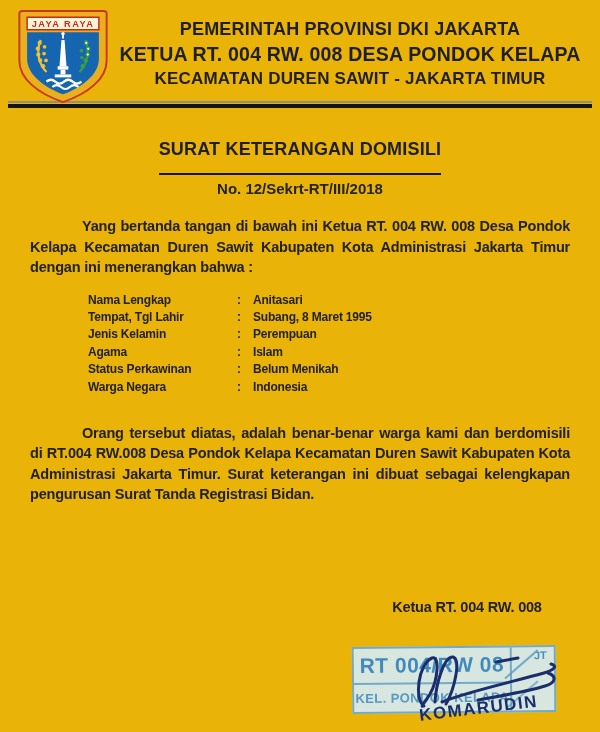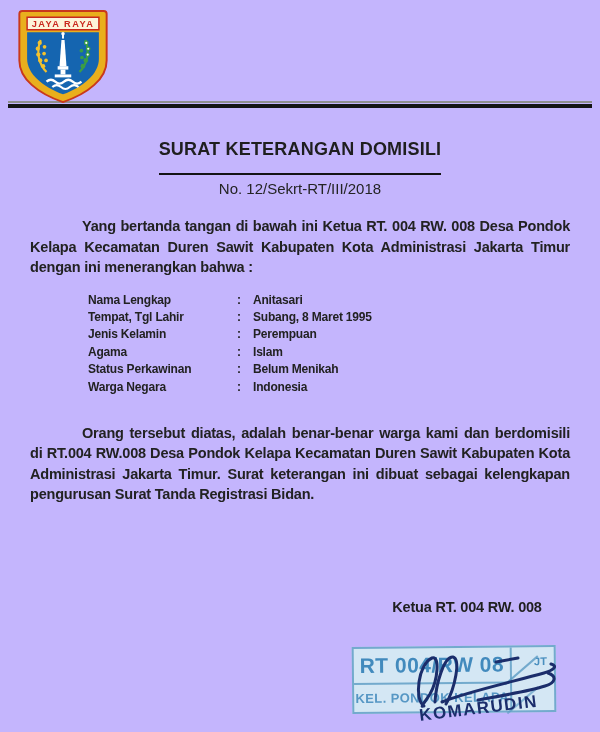--- a/index.html
+++ b/index.html
@@ -1,35 +1,35 @@
 <!DOCTYPE html>
 <html><head>
 <meta charset="utf-8">
 <style>
   * { margin:0; padding:0; box-sizing:border-box; }
   html,body { width:600px; height:732px; background:#fff; }
   body { font-family:"Liberation Sans", sans-serif; color:#1f1f1f; }
-  .page { position:relative; width:600px; height:732px; overflow:hidden; background:#c4b5fd; }
+  .page { position:relative; width:600px; height:732px; overflow:hidden; background:#eab308; }
 
   
   .letterhead { display:flex; padding:8px 12px 0 14px; height:98px; }
   .logo-wrap { width:98px; height:97px; flex:0 0 98px; }
   .head-text { flex:1; text-align:center; padding-top:9px; }
   .head-line1 { font-size:18px; font-weight:700; line-height:24px; letter-spacing:0.2px; }
   .head-line2 { font-size:19.5px; font-weight:700; line-height:26px; letter-spacing:0.2px; }
   .head-line3 { font-size:17px; font-weight:700; line-height:24px; letter-spacing:0.2px; }
 
   .rule { margin:3px 8px 0 8px; height:7px;
           border-top:2px solid #8f8f8f; border-bottom:4px solid #141414; }
 
   
   .title-block { text-align:center; margin-top:31px; }
   .doc-title { display:inline-block; font-size:18px; font-weight:700; letter-spacing:0.2px;
                border-bottom:2px solid #141414; padding-bottom:13px; }
-  .doc-number { font-size:15px; font-weight:400; margin-top:5px; color:#242424; }
+  .doc-number { font-size:15px; font-weight:700; margin-top:5px; color:#242424; }
 
   
   .content { margin:0 30px; font-size:14.5px; font-weight:700; color:#222; letter-spacing:-0.2px; }
   .para { text-align:justify; text-indent:52px; line-height:20.5px; }
   .p-intro { margin-top:19px; }
   .p-statement { margin-top:27px; }
   .p-closing { margin-top:8px; }
 
   .fields { margin:14px 0 0 58px; border-collapse:collapse; }
   .fields td { padding:0; font-size:12px; font-weight:700; line-height:17.4px; vertical-align:top; }
@@ -43,21 +43,21 @@
   .stamp { position:absolute; left:352px; top:646px; width:204px; height:67px;
            background:rgba(213,236,243,0.92); border:2px solid rgba(90,155,195,0.8);
            transform:rotate(-0.6deg); }
   .stamp-main { position:absolute; left:0; top:0; bottom:0; width:158px;
                 border-right:2px solid rgba(90,155,195,0.8); }
   .stamp-cell-top { height:36px; border-bottom:2px solid rgba(90,155,195,0.8);
                     display:flex; align-items:center; justify-content:center;
                     font-size:21px; font-weight:700; letter-spacing:0.5px; color:rgba(58,133,185,0.95); }
   .stamp-cell-bottom { height:27px; display:flex; align-items:center; justify-content:center;
                        font-size:13px; font-weight:700; letter-spacing:0.4px; color:rgba(58,133,185,0.82); }
-  .stamp-side { position:absolute; right:0; top:6px; bottom:0; width:54px; }
+  .stamp-side { position:absolute; right:0; top:0; bottom:0; width:54px; }
   .stamp-jt { position:absolute; right:7px; top:2px; font-size:11px; font-weight:700;
               color:rgba(58,133,185,0.9); }
   .stamp-side svg { position:absolute; left:0; top:0; }
 
   .sig-svg { position:absolute; left:378px; top:642px; pointer-events:none; }
 </style>
 </head>
 <body>
 
 <div class="page">
@@ -95,20 +95,25 @@
         <circle cx="76" cy="42" r="2.4" fill="#3a9d46"></circle>
         <circle cx="75.5" cy="48" r="2.4" fill="#3a9d46"></circle>
         <circle cx="73.5" cy="54" r="2.4" fill="#3a9d46"></circle>
         <circle cx="70.5" cy="60" r="2.4" fill="#3a9d46"></circle>
         <circle cx="74" cy="36" r="1.1" fill="#fff"></circle>
         <circle cx="76" cy="42" r="1.1" fill="#fff"></circle>
         <circle cx="75.5" cy="48" r="1.1" fill="#fff"></circle>
         <circle cx="69" cy="44" r="1.9" fill="#3a9d46"></circle>
         <circle cx="69.5" cy="51" r="1.9" fill="#3a9d46"></circle>
       </svg>
+    </div>
+    <div class="head-text">
+      <div class="head-line1">PEMERINTAH PROVINSI DKI JAKARTA</div>
+      <div class="head-line2">KETUA RT. 004 RW. 008 DESA PONDOK KELAPA</div>
+      <div class="head-line3">KECAMATAN DUREN SAWIT - JAKARTA TIMUR</div>
     </div>
   </div>
 
   <div class="rule"></div>
 
   <div class="title-block">
     <div class="doc-title">SURAT KETERANGAN DOMISILI</div>
     <div class="doc-number">No. 12/Sekrt-RT/III/2018</div>
   </div>
 

